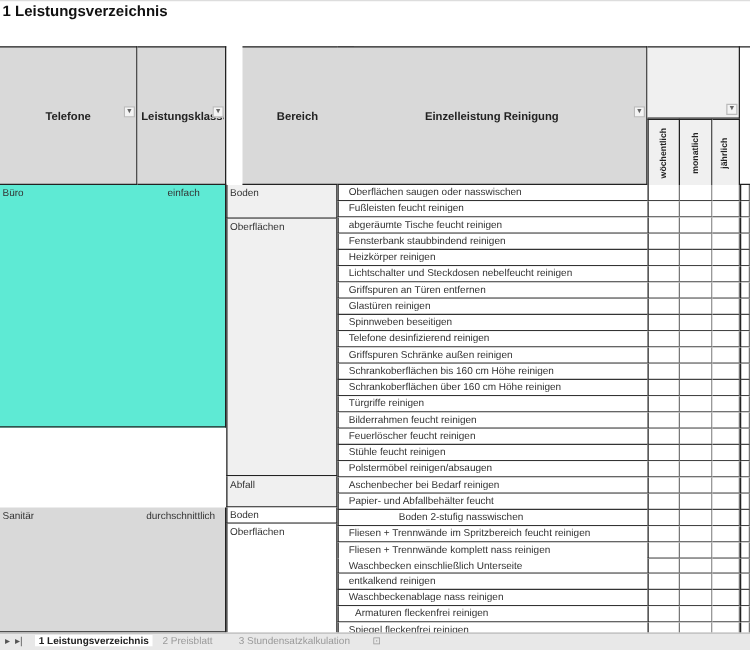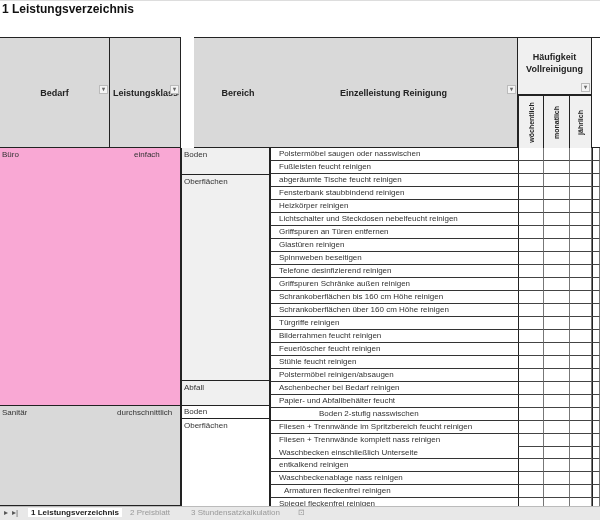--- a/index.html
+++ b/index.html
@@ -19,51 +19,50 @@
 .tab{position:absolute;top:1px;color:#999}
 </style>
 </head>
 <body>
 
 <div class="title">
     <span>1 Leistungsverzeichnis</span>
   </div>
 
 <div class="hdr" style="left:0;width:110px">
-    <span>Bedarf</span>
+    <span>Telefone</span>
     <div class="dd" style="left:99px;top:47px">▾</div>
   </div>
 <div class="hdr" style="left:110px;width:71px;justify-content:flex-start;padding-left:3px">
     <span style="overflow:hidden;white-space:nowrap;width:66px">Leistungsklasse</span>
     <div class="dd" style="left:60px;top:47px">▾</div>
   </div>
 <div class="hdr" style="left:194px;width:89px">
     <span>Bereich</span>
     <div class="dd" style="left:78px;top:47px">▾</div>
   </div>
 <div class="hdr" style="left:270px;width:248px">
     <span>Einzelleistung Reinigung</span>
     <div class="dd" style="left:237px;top:47px">▾</div>
   </div>
 <div class="hdr freq" style="left:518px;width:74px;height:58px;align-items:flex-start;padding-top:13px;text-align:center">
-    <span style="width:60px;line-height:12px">Häufigkeit Vollreinigung</span>
     <div class="dd" style="left:63px;top:45px">▾</div>
   </div>
 <div class="vert" style="left:518px;width:26px;border-left:1px solid #222">
     <span>wöchentlich</span>
   </div>
 <div class="vert" style="left:544px;width:26px">
     <span>monatlich</span>
   </div>
 <div class="vert" style="left:570px;width:22px">
     <span>jährlich</span>
   </div>
 <div style="position:absolute;left:592px;top:37px;width:8px;height:111px;border-top:1px solid #222;border-bottom:1px solid #222;background:#fff"></div>
 
-<div class="grp" style="left:0;top:148px;width:181px;height:258px;background:#f9a8d4">
+<div class="grp" style="left:0;top:148px;width:181px;height:194px;background:#5eead4">
 <span class="cell" style="left:0;top:2px">Büro</span>
 <span class="cell" style="left:132px;top:2px">einfach</span>
   </div>
 <div class="grp" style="left:0;top:406px;width:181px;height:100px;background:#d9d9d9">
 <span class="cell" style="left:0;top:2px">Sanitär</span>
 <span class="cell" style="left:115px;top:2px">durchschnittlich</span>
   </div>
 
 <div class="grp" style="left:181px;top:148px;width:89px;height:27px;background:#f0f0f0;border-left:1px solid #222">
     <span class="cell" style="left:0;top:2px">Boden</span>
@@ -75,21 +74,21 @@
     <span class="cell" style="left:0;top:2px">Abfall</span>
   </div>
 <div class="grp" style="left:181px;top:406px;width:89px;height:13px;background:#fff;border-left:1px solid #222">
     <span class="cell" style="left:0;top:1px">Boden</span>
   </div>
 <div class="grp" style="left:181px;top:419px;width:89px;height:87px;background:#fff;border-left:1px solid #222;border-bottom:none">
     <span class="cell" style="left:0;top:2px">Oberflächen</span>
   </div>
 
 <div id="rows">
-    <div class="row" style="top: 148px; height: 13px;">Polstermöbel saugen oder nasswischen</div>
+    <div class="row" style="top: 148px; height: 13px;">Oberflächen saugen oder nasswischen</div>
     <div class="fc" style="left: 518px; top: 148px; width: 26px; height: 13px; border-left: 1px solid rgb(34, 34, 34);"></div>
     <div class="fc" style="left: 544px; top: 148px; width: 26px; height: 13px;"></div>
     <div class="fc" style="left: 570px; top: 148px; width: 22px; height: 13px;"></div>
     <div class="fc" style="left: 592px; top: 148px; width: 8px; height: 13px; border-left: 1px solid rgb(34, 34, 34);"></div>
     <div class="row" style="top: 161px; height: 13px;">Fußleisten feucht reinigen</div>
     <div class="fc" style="left: 518px; top: 161px; width: 26px; height: 13px; border-left: 1px solid rgb(34, 34, 34);"></div>
     <div class="fc" style="left: 544px; top: 161px; width: 26px; height: 13px;"></div>
     <div class="fc" style="left: 570px; top: 161px; width: 22px; height: 13px;"></div>
     <div class="fc" style="left: 592px; top: 161px; width: 8px; height: 13px; border-left: 1px solid rgb(34, 34, 34);"></div>
     <div class="row" style="top: 174px; height: 13px;">abgeräumte Tische feucht reinigen</div>

